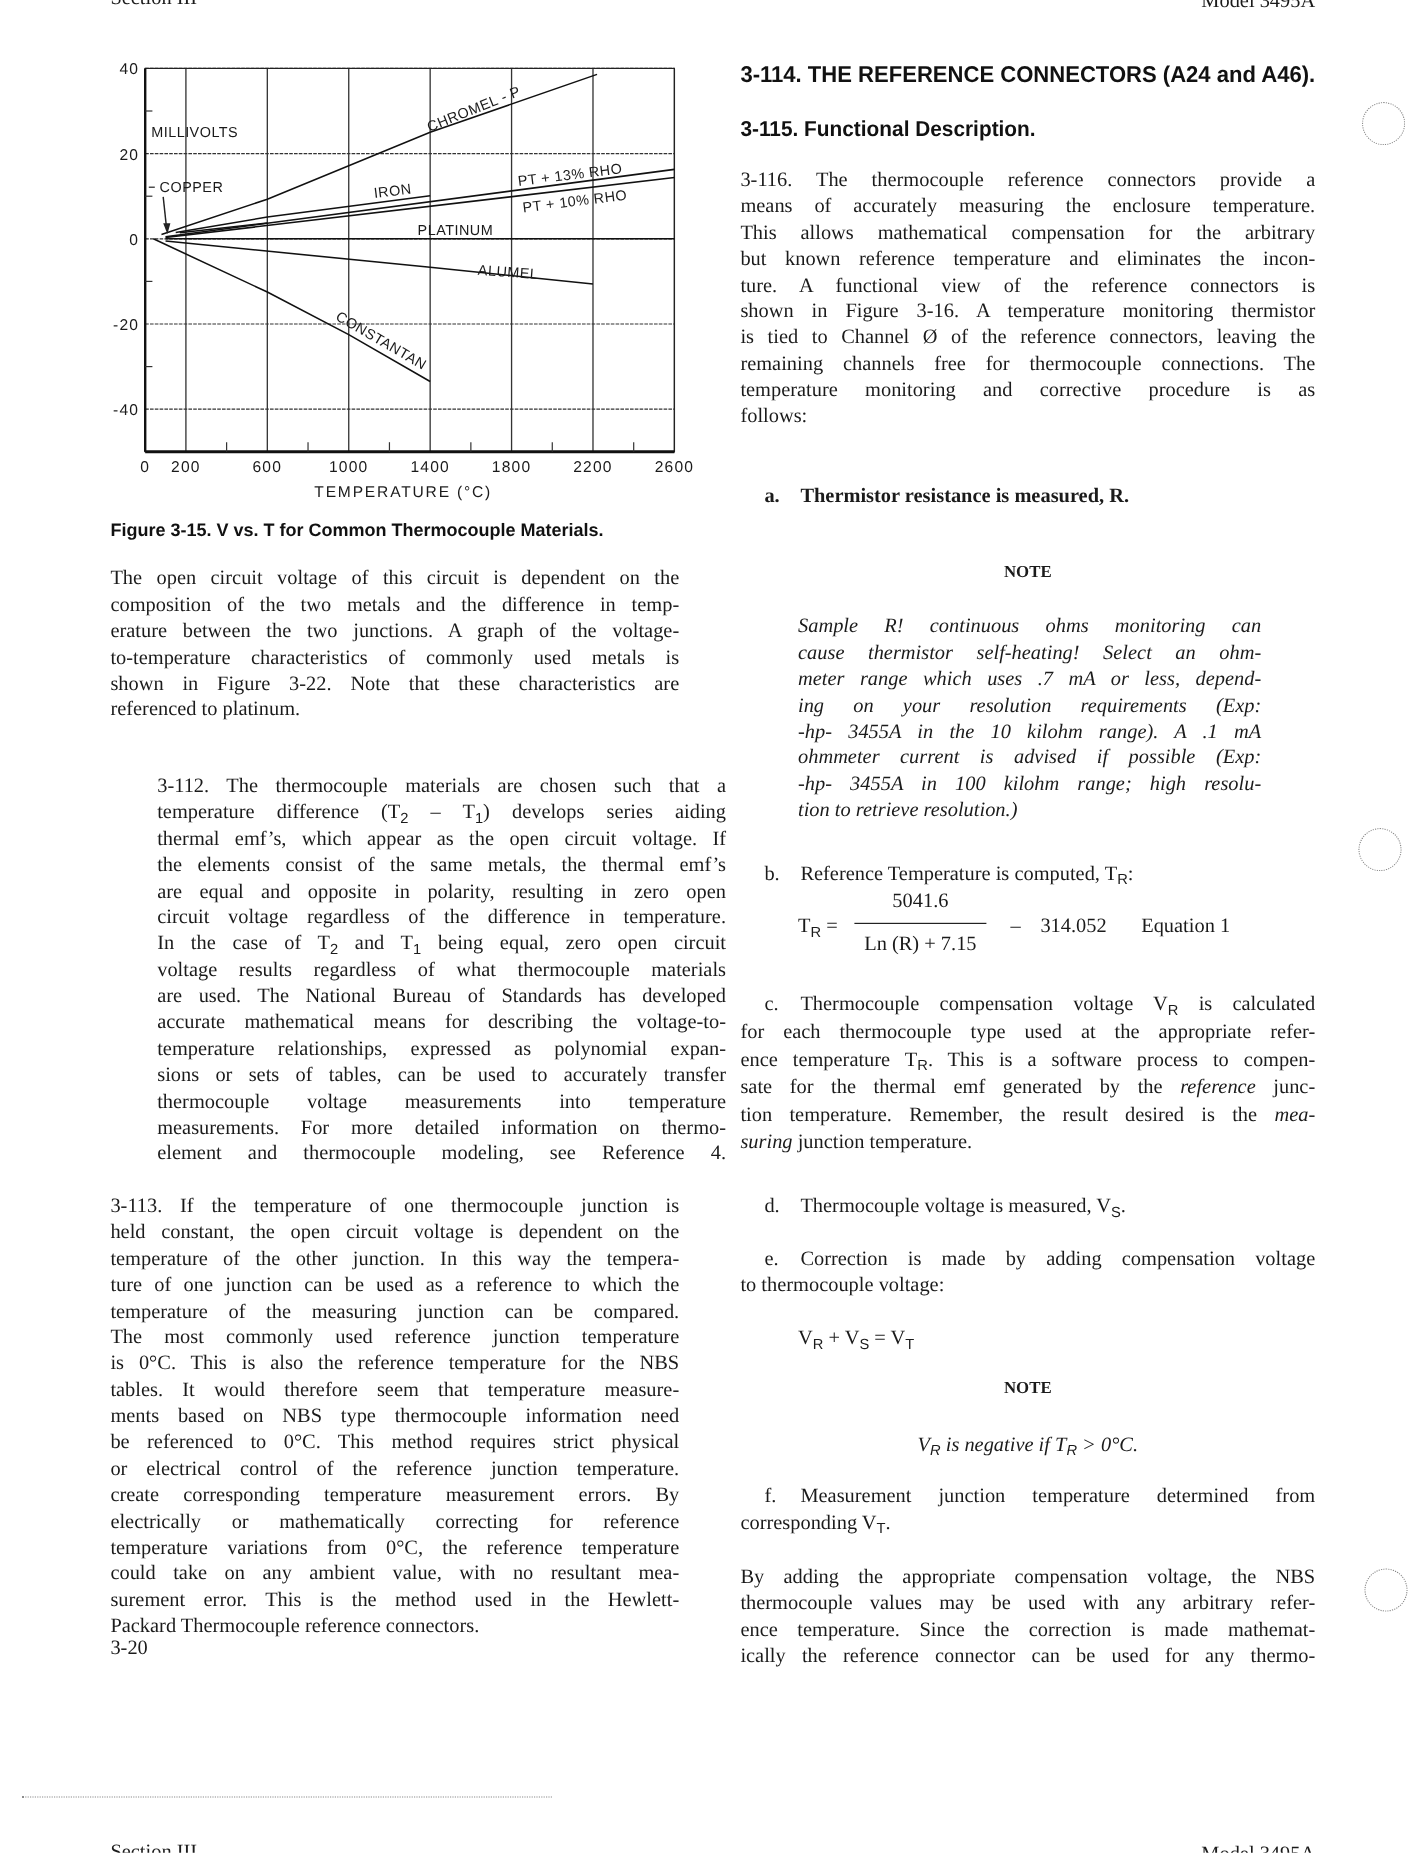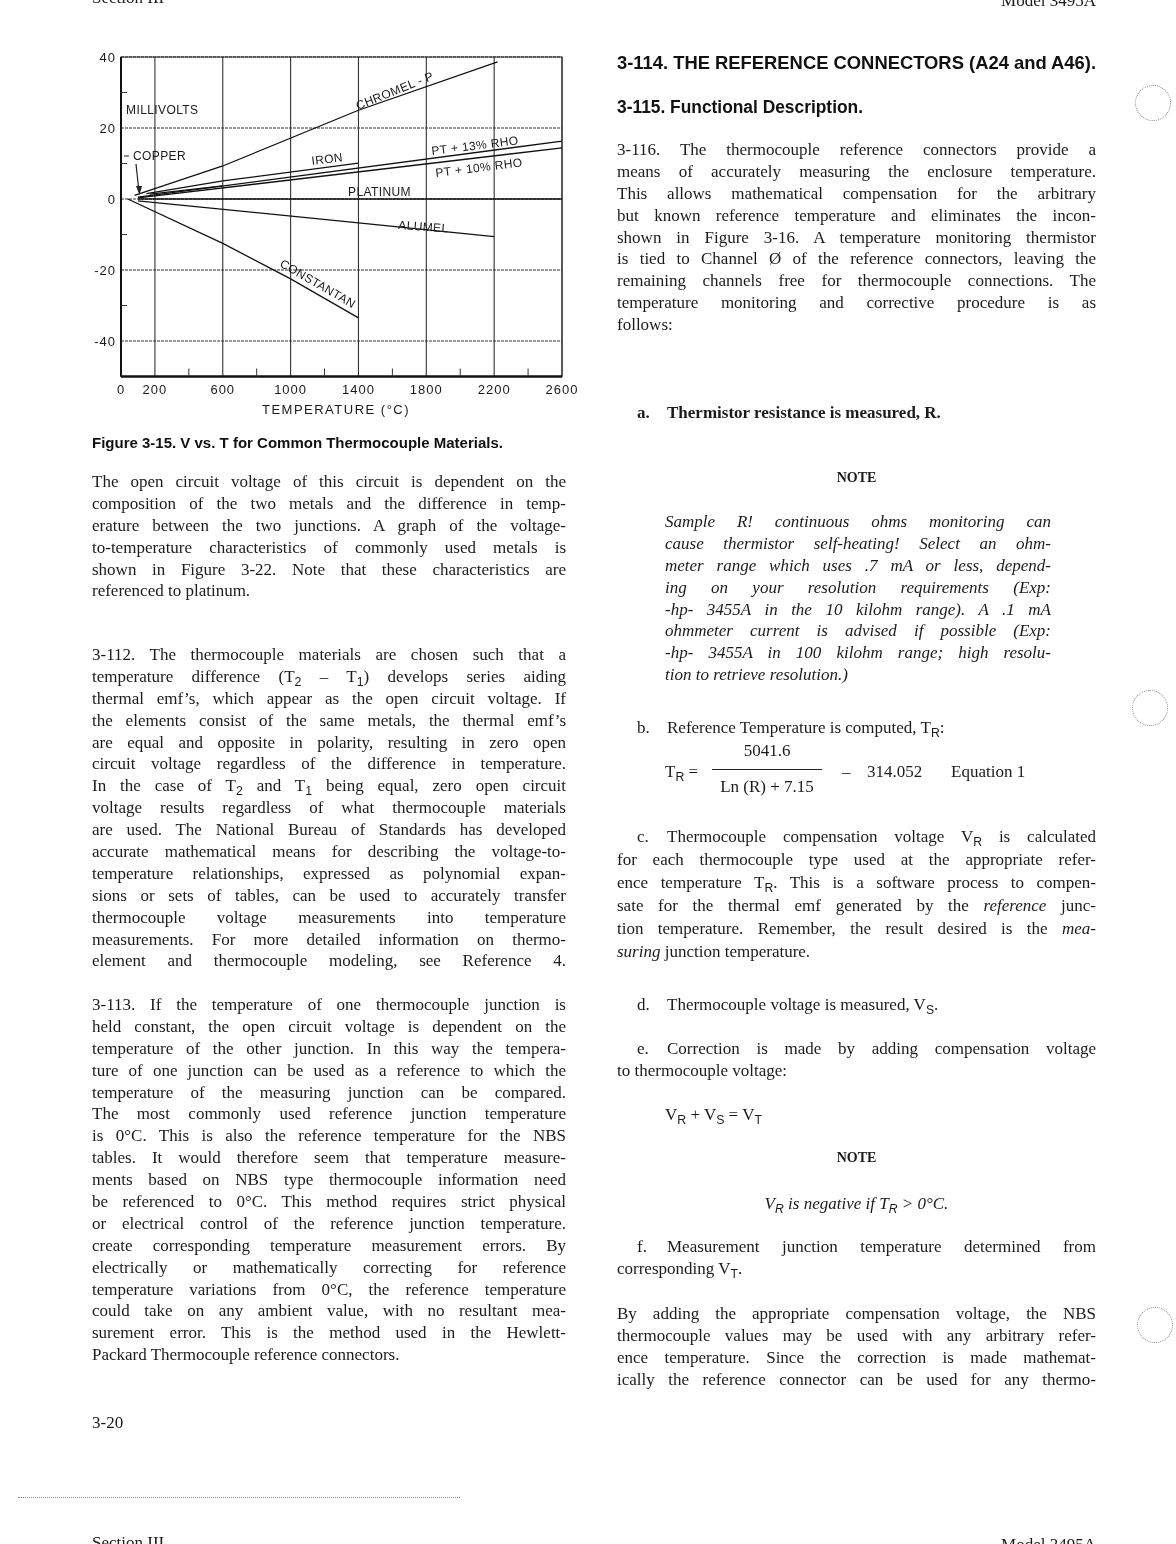--- a/index.html
+++ b/index.html
@@ -111,21 +111,21 @@
 <div class="abs caption" style="left:92px; top:433px; line-height:20px;">Figure 3-15.  V vs. T for Common Thermocouple Materials.</div>
 
 <div class="abs serif col-left" style="top:471px;">
     <div class="ln j">The open circuit voltage of this circuit is dependent on the</div>
     <div class="ln j">composition of the two metals and the difference in temp-</div>
     <div class="ln j">erature between the two junctions. A graph of the voltage-</div>
     <div class="ln j">to-temperature characteristics of commonly used metals is</div>
     <div class="ln j">shown in Figure 3-22. Note that these characteristics are</div>
     <div class="ln">referenced to platinum.</div>
   </div>
-<div class="abs serif col-left" style="top:644px;">
+<div class="abs serif col-left" style="top:644px;margin-left:39px;">
     <div class="ln j">3-112. The thermocouple materials are chosen such that a</div>
     <div class="ln j">temperature difference (T<span class="sub">2</span>  –  T<span class="sub">1</span>) develops series aiding</div>
     <div class="ln j">thermal emf’s, which appear as the open circuit voltage. If</div>
     <div class="ln j">the elements consist of the same metals, the thermal emf’s</div>
     <div class="ln j">are equal and opposite in polarity, resulting in zero open</div>
     <div class="ln j">circuit voltage regardless of the difference in temperature.</div>
     <div class="ln j">In the case of T<span class="sub">2</span> and T<span class="sub">1</span> being equal, zero open circuit</div>
     <div class="ln j">voltage results regardless of what thermocouple materials</div>
     <div class="ln j">are used. The National Bureau of Standards has developed</div>
     <div class="ln j">accurate mathematical means for describing the voltage-to-</div>
@@ -147,34 +147,35 @@
     <div class="ln j">ments based on NBS type thermocouple information need</div>
     <div class="ln j">be referenced to 0°C. This method requires strict physical</div>
     <div class="ln j">or electrical control of the reference junction temperature.</div>
     <div class="ln j">create corresponding temperature measurement errors. By</div>
     <div class="ln j">electrically or mathematically correcting for reference</div>
     <div class="ln j">temperature variations from 0°C, the reference temperature</div>
     <div class="ln j">could take on any ambient value, with no resultant mea-</div>
     <div class="ln j">surement error. This is the method used in the Hewlett-</div>
     <div class="ln">Packard Thermocouple reference connectors.</div>
   </div>
-<div class="abs serif" style="left:92px; top:1412px; line-height:22px;text-align:right;">3-20</div>
+<div class="abs serif" style="left:92px; top:1362px; line-height:22px;text-align:right;">3-20</div>
 
 <div class="abs" style="left:617px; top:51px; height:24px; line-height:24px;">
   <span class="head fitx" style="font-size: 19px; transform: scaleX(0.967341);">3-114.  THE REFERENCE CONNECTORS (A24 and A46).</span>
 </div>
 <div class="abs" style="left:617px; top:95px; height:24px; line-height:24px;">
   <span class="head fitx" style="font-size: 18px; transform: scaleX(0.964469);">3-115.  Functional Description.</span>
 </div>
 
 <div class="abs serif col-right" style="top:139px;">
     <div class="ln j">3-116. The thermocouple reference connectors provide a</div>
     <div class="ln j">means of accurately measuring the enclosure temperature.</div>
     <div class="ln j">This allows mathematical compensation for the arbitrary</div>
     <div class="ln j">but known reference temperature and eliminates the incon-</div>
+    <div class="ln j">ture. A functional view of the reference connectors is</div>
     <div class="ln j">shown in Figure 3-16. A temperature monitoring thermistor</div>
     <div class="ln j">is tied to Channel Ø of the reference connectors, leaving the</div>
     <div class="ln j">remaining channels free for thermocouple connections. The</div>
     <div class="ln j">temperature monitoring and corrective procedure is as</div>
     <div class="ln">follows:</div>
   </div>
 <div class="abs serif col-right" style="top:402px;font-weight:bold;">
     <div class="ln ind"><span class="mk">a.</span>Thermistor resistance is measured, R.</div>
   </div>
 

